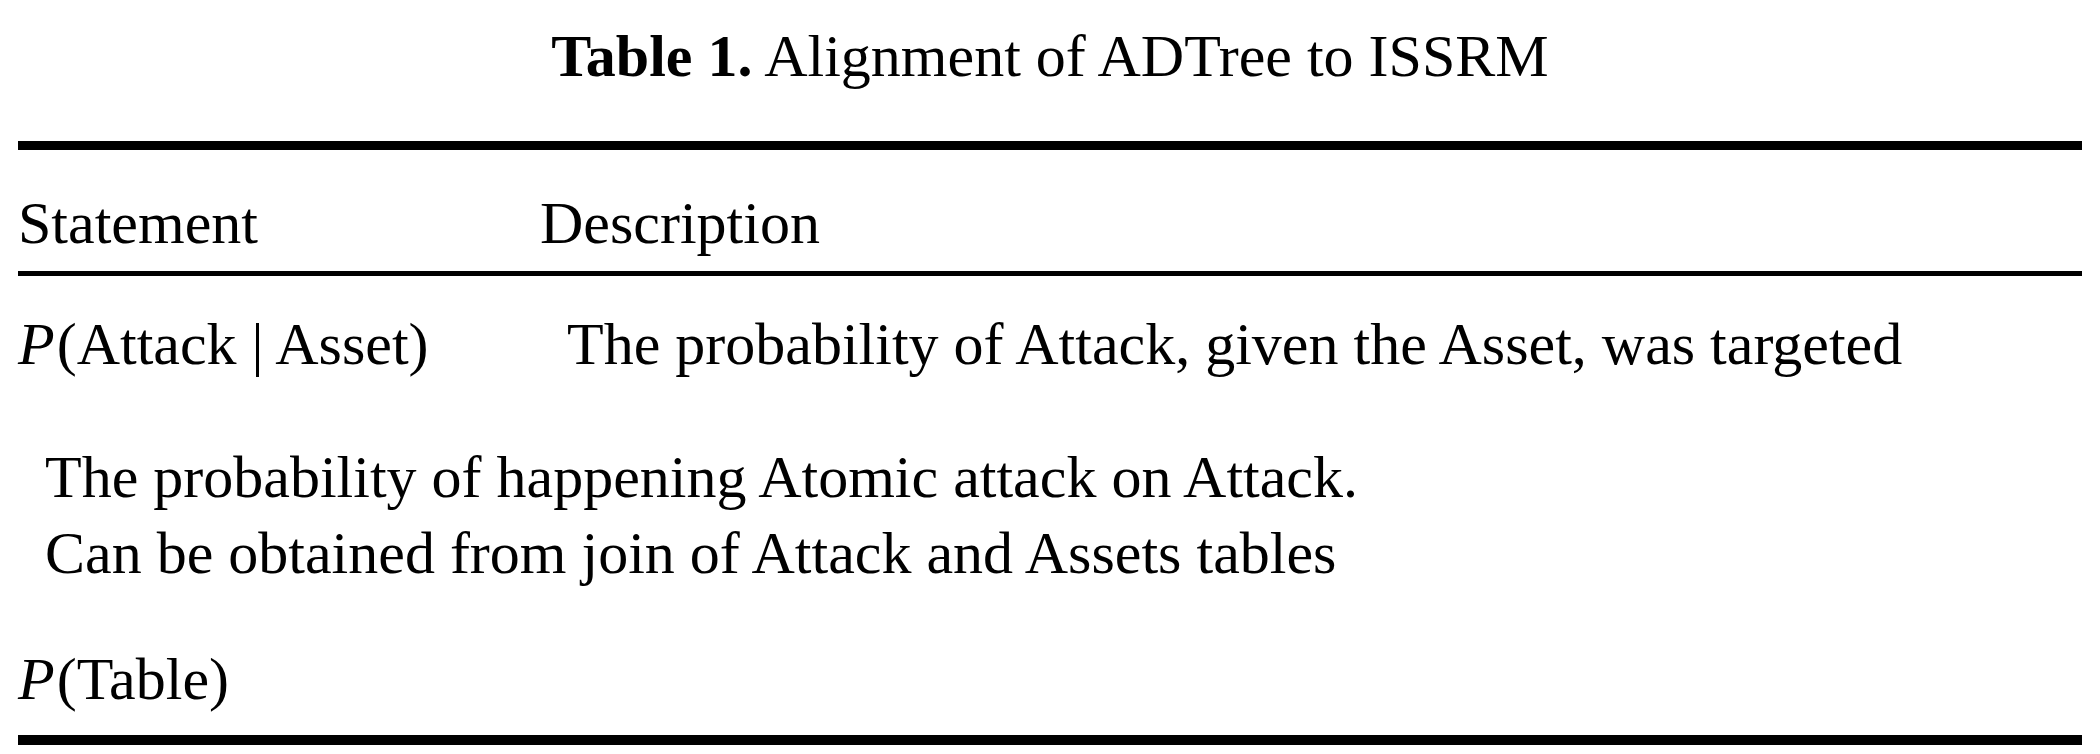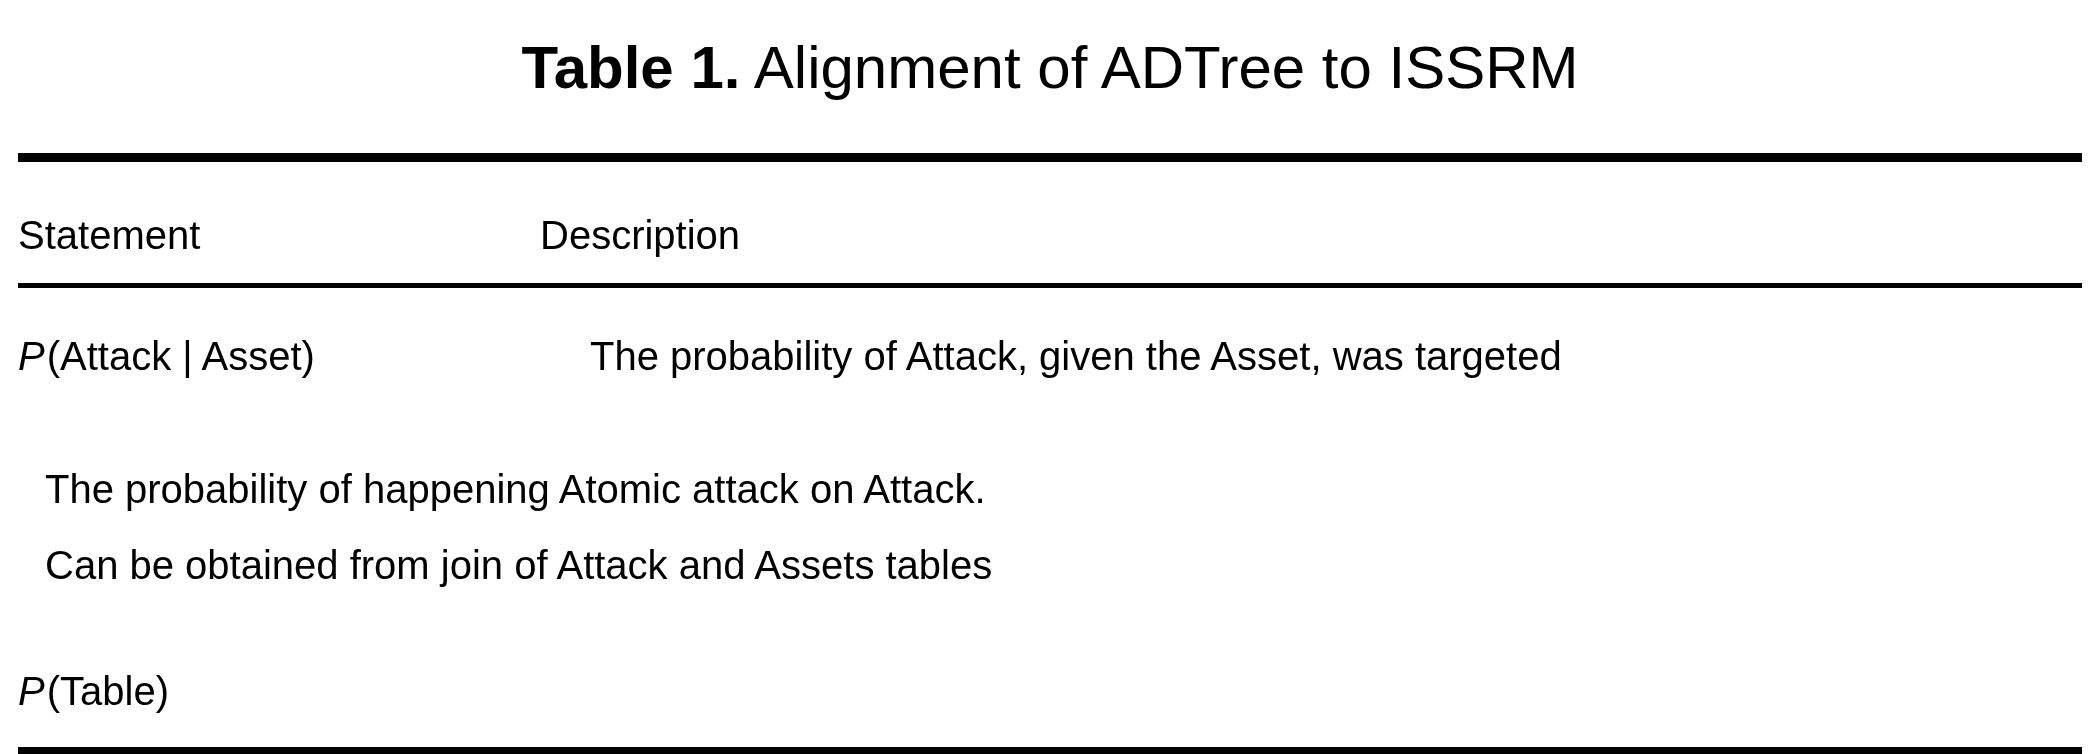--- a/index.html
+++ b/index.html
@@ -4,51 +4,51 @@
 <style>
   html, body {
     margin: 0;
     padding: 0;
     background: #ffffff;
   }
   .page {
     width: 2100px;
     height: 754px;
     box-sizing: border-box;
-    padding: 12px 18px;
+    padding: 0 18px;
     overflow: hidden;
     background: #ffffff;
     color: #000000;
-    font-family: Liberation Sans, sans-serif;
+    font-family: Liberation Serif, serif;
   }
   .caption {
     height: 141px;
     box-sizing: border-box;
     padding-top: 18px;
     text-align: center;
     font-size: 60px;
     line-height: 76px;
     white-space: nowrap;
   }
   .caption .bold { font-weight: bold; }
   .tbl {
     border-top: 9px solid #000000;
     border-bottom: 10px solid #000000;
   }
   .grid-row {
     display: grid;
     grid-template-columns: 522px 1fr;
-    font-size: 40px;
+    font-size: 60px;
     line-height: 76px;
   }
   .hdr-row {
     padding: 35px 0 10px 0;
     border-bottom: 5px solid #000000;
   }
-  .body-row-1 { padding: 30px 0 29px 0; gap: 23px; }
+  .body-row-1 { padding: 30px 0 29px 0; }
   .body-row-2 { padding: 28px 0 30px 0; }
   .body-row-3 { padding: 20px 0 18px 0; }
   .cell { white-space: nowrap; }
   .stmt .math-p {
     font-style: italic;
     padding-right: 2px;
   }
   .desc-line { display: block; margin-left: 27px; }
 </style>
 </head>

